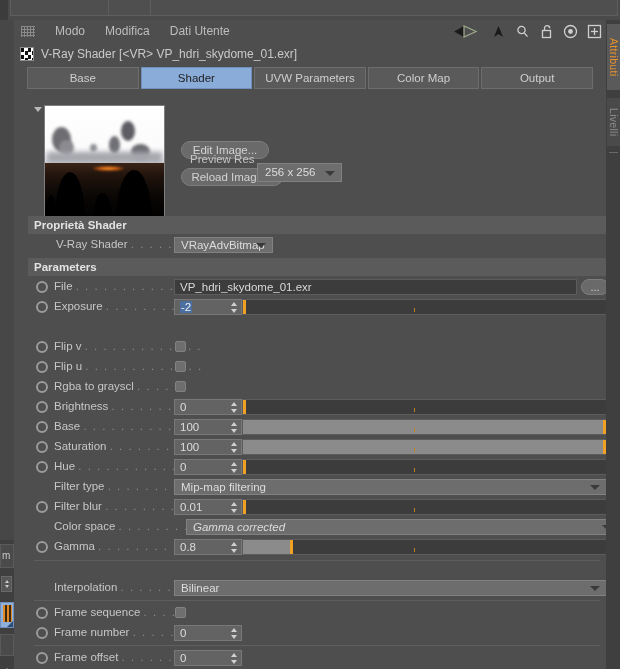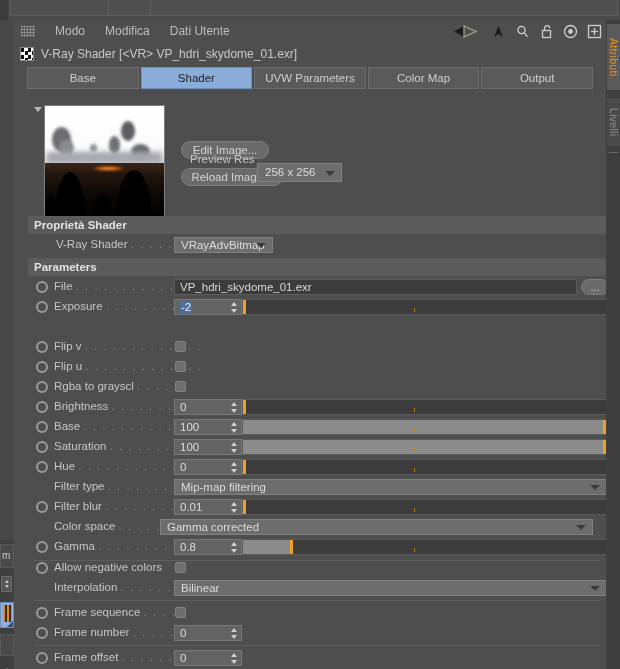--- a/index.html
+++ b/index.html
@@ -414,21 +414,21 @@
       <div class="slider" style="left:214px;width:365px;">
         <div class="fill" style="width:0%"></div>
         <div class="handle" style="left:0%"></div>
         <div class="tick" style="left:47%"></div>
       </div>
     </div>
 
     <div class="row" style="top:497px;">
       <div class="rlabel"><span>Color space</span>
         <span class="dots">. . . . . . . .</span></div>
-      <div class="combo" style="left:132px;width:433px;">
+      <div class="combo" style="left:158px;width:433px;font-style:italic;">
         <span>Gamma corrected</span>
         <span class="dd-arrow"></span>
       </div>
     </div>
 
     <div class="row" style="top:517px;">
       <div class="radio"></div>
       <div class="rlabel"><span>Gamma</span>
         <span class="dots">. . . . . . . . . . . .</span></div>
       <div class="numfield" style="left:146px;width:68px;">
@@ -437,25 +437,20 @@
       </div>
       <div class="slider" style="left:214px;width:365px;">
         <div class="fill" style="width:13%"></div>
         <div class="handle" style="left:13%"></div>
         <div class="tick" style="left:47%"></div>
       </div>
     </div>
 
     <div class="hrule" style="top:540px;"></div>
 
-    <div class="row" style="top:538px;">
-      <div class="radio"></div>
-      <div class="rlabel"><span>Allow negative colors</span></div>
-      <div class="checkbox" style="left:147px;"></div>
-    </div>
 
     <div class="row" style="top:558px;">
       <div class="rlabel"><span>Interpolation</span>
         <span class="dots">. . . . . . .</span></div>
       <div class="combo" style="left:146px;width:433px;">
         <span>Bilinear</span>
         <span class="dd-arrow"></span>
       </div>
     </div>
 

